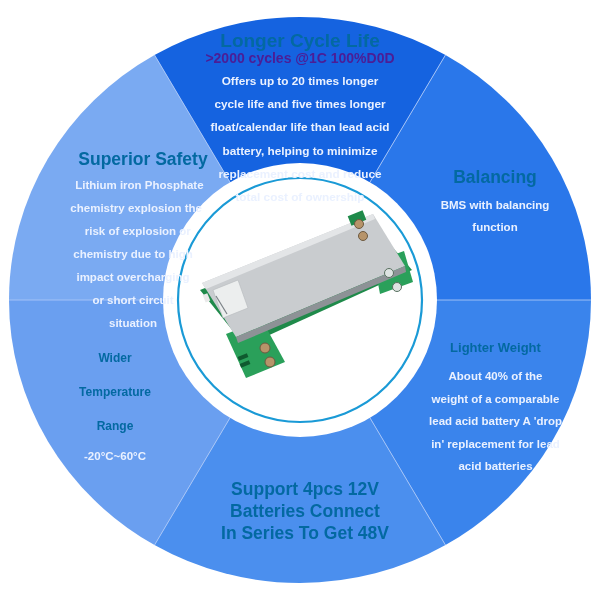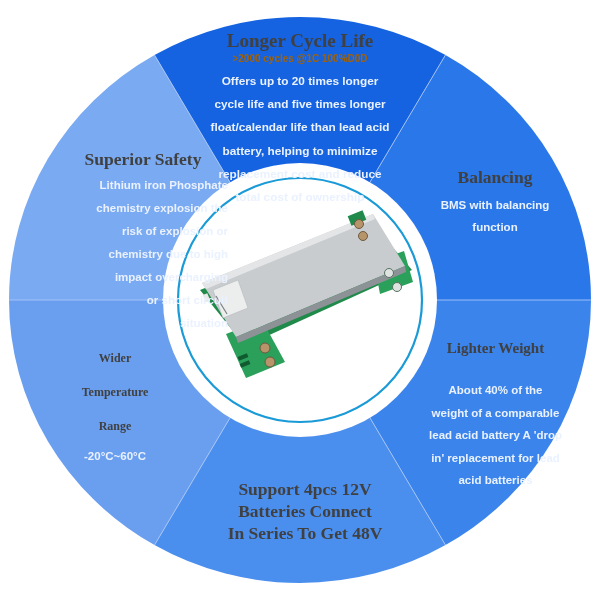--- a/index.html
+++ b/index.html
@@ -1,36 +1,36 @@
 <!DOCTYPE html>
 <html><head>
 <meta charset="utf-8">
 <style>
   html, body { margin: 0; padding: 0; background: #ffffff; }
   body { width: 600px; height: 600px; position: relative; overflow: hidden;
          font-family: "Liberation Sans", sans-serif; }
   #wheel { position: absolute; left: 0; top: 0; width: 600px; height: 600px; }
   .seg-text { position: absolute; text-align: center; font-weight: bold; }
-  .seg-title { color: #404040; font-size: 19px; line-height: 22px; display: block; font-family: Liberation Serif, serif; }
+  .seg-title { color: #0369a1; font-size: 19px; line-height: 22px; display: block; }
   .seg-body { color: #eaf1ff; font-size: 11.5px; line-height: 14px; display: block; margin-top: 8px; }
-  .seg-sub { color: #a16207; font-size: 10px; line-height: 15px; display: block; }
+  .seg-sub { color: #4c1d95; font-size: 14px; line-height: 15px; display: block; }
 
   #top-text { left: 200px; top: 30px; width: 200px; }
   #top-text .seg-title { font-size: 19px; line-height: 21px; }
   #top-text .seg-body { font-size: 11.8px; line-height: 15.2px; }
 
   #safety-text { left: 38px; top: 148px; width: 190px; }
   #safety-text .seg-title { font-size: 17.5px; margin-bottom: 6px; text-align: center; padding-left: 20px; }
-  #safety-text .seg-body { text-align: right; line-height: 15px; }
+  #safety-text .seg-body { text-align: center; line-height: 15px; }
 
   #balancing-text { left: 420px; top: 166px; width: 150px; }
   #balancing-text .seg-title { font-size: 17.5px; margin-bottom: 10px; }
 
   #weight-text { left: 408px; top: 337px; width: 175px; }
-  #weight-text .seg-title { font-size: 15px; margin-bottom: 24px; }
+  #weight-text .seg-title { font-size: 13px; margin-bottom: 10px; }
   #weight-text .seg-body { line-height: 14.5px; }
 
   #temp-text { left: 40px; top: 347px; width: 150px; }
   #temp-text .seg-title { font-size: 12px; line-height: 22px; margin-bottom: 12px; }
 
   #series-text { left: 190px; top: 478px; width: 230px; }
   #series-text .seg-title { font-size: 17.5px; line-height: 22px; }
 </style>
 </head>
 <body>

